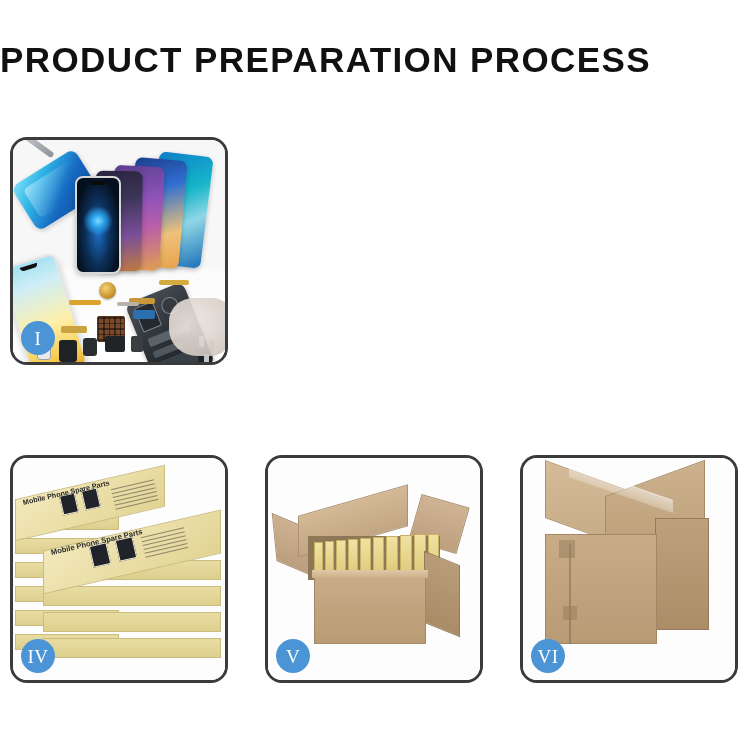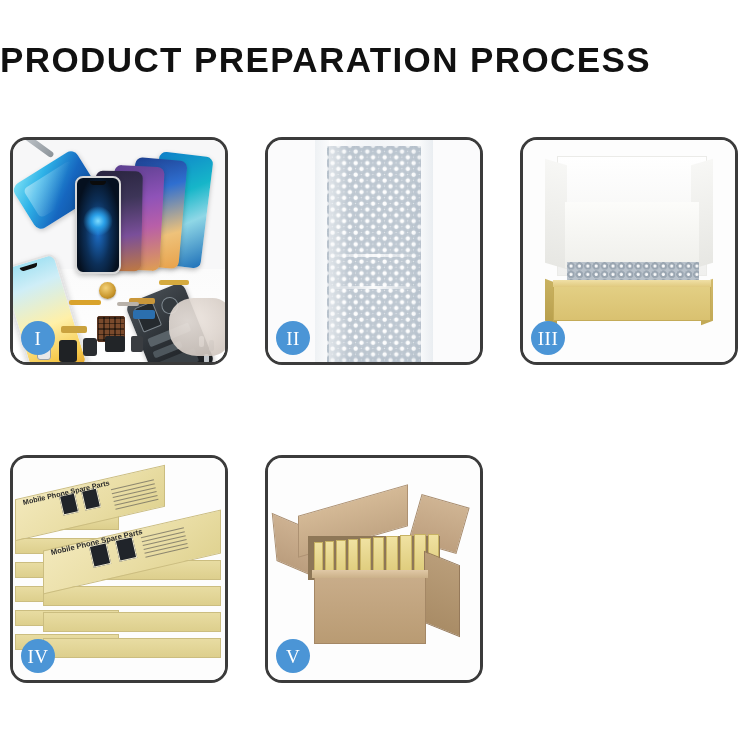--- a/index.html
+++ b/index.html
@@ -303,48 +303,21 @@
         <div class="part flex11"></div>
         <div class="part screw1"></div>
         <div class="part screw2"></div>
         <div class="part screw3"></div>
         <div class="tweezer"></div>
         <div class="hand"></div>
       </div>
       <div class="badge">I</div>
     </div>
 
-    <div class="panel p-c2 p-r1">
-      <div class="stage">
-        <div class="p2bg"></div>
-        <div class="wrapstrip">
-          <div class="bubbles"></div>
-          <div class="wrap-seam seam-a"></div>
-          <div class="wrap-seam seam-b"></div>
-          <div class="wrap-sheen"></div>
-        </div>
-      </div>
-      <div class="badge">II</div>
-    </div>
-
-    <div class="panel p-c3 p-r1">
-      <div class="stage">
-        <div class="p3bg"></div>
-        <div class="lid-back"></div>
-        <div class="lid-l"></div>
-        <div class="lid-r"></div>
-        <div class="foam"></div>
-        <div class="box3-inner"></div>
-        <div class="box3-lside"></div>
-        <div class="box3-rside"></div>
-        <div class="box3-front"></div>
-        <div class="box3-rim"></div>
-      </div>
-      <div class="badge">III</div>
-    </div>
+
 
     <div class="panel p-c1 p-r2">
       <div class="stage">
         <div class="p4bg"></div>
         <div class="stackwrap">
           <div class="sbox sb-front bl bl1"></div>
           <div class="sbox sb-front bl bl2"></div>
           <div class="sbox sb-front bl bl3"></div>
           <div class="sbox sb-front bl bl4"></div>
           <div class="sbox sb-front bl bl5"></div>
@@ -402,15 +375,29 @@
         <div class="ybox yb8"></div>
         <div class="ybox yb9"></div>
         <div class="ybox yb10"></div>
         <div class="c5-side"></div>
         <div class="c5-front2"></div>
         <div class="c5-rim"></div>
       </div>
       <div class="badge">V</div>
     </div>
 
+    <div class="panel p-c3 p-r2">
+      <div class="stage">
+        <div class="p6bg"></div>
+        <div class="c6-top"></div>
+        <div class="c6-top2"></div>
+        <div class="c6-tape"></div>
+        <div class="c6-side"></div>
+        <div class="c6-front"></div>
+        <div class="c6-seamv"></div>
+        <div class="c6-lab1"></div>
+        <div class="c6-lab2"></div>
+      </div>
+      <div class="badge">VI</div>
+    </div>
 
   </div>
 </div>
 
 </body></html>

